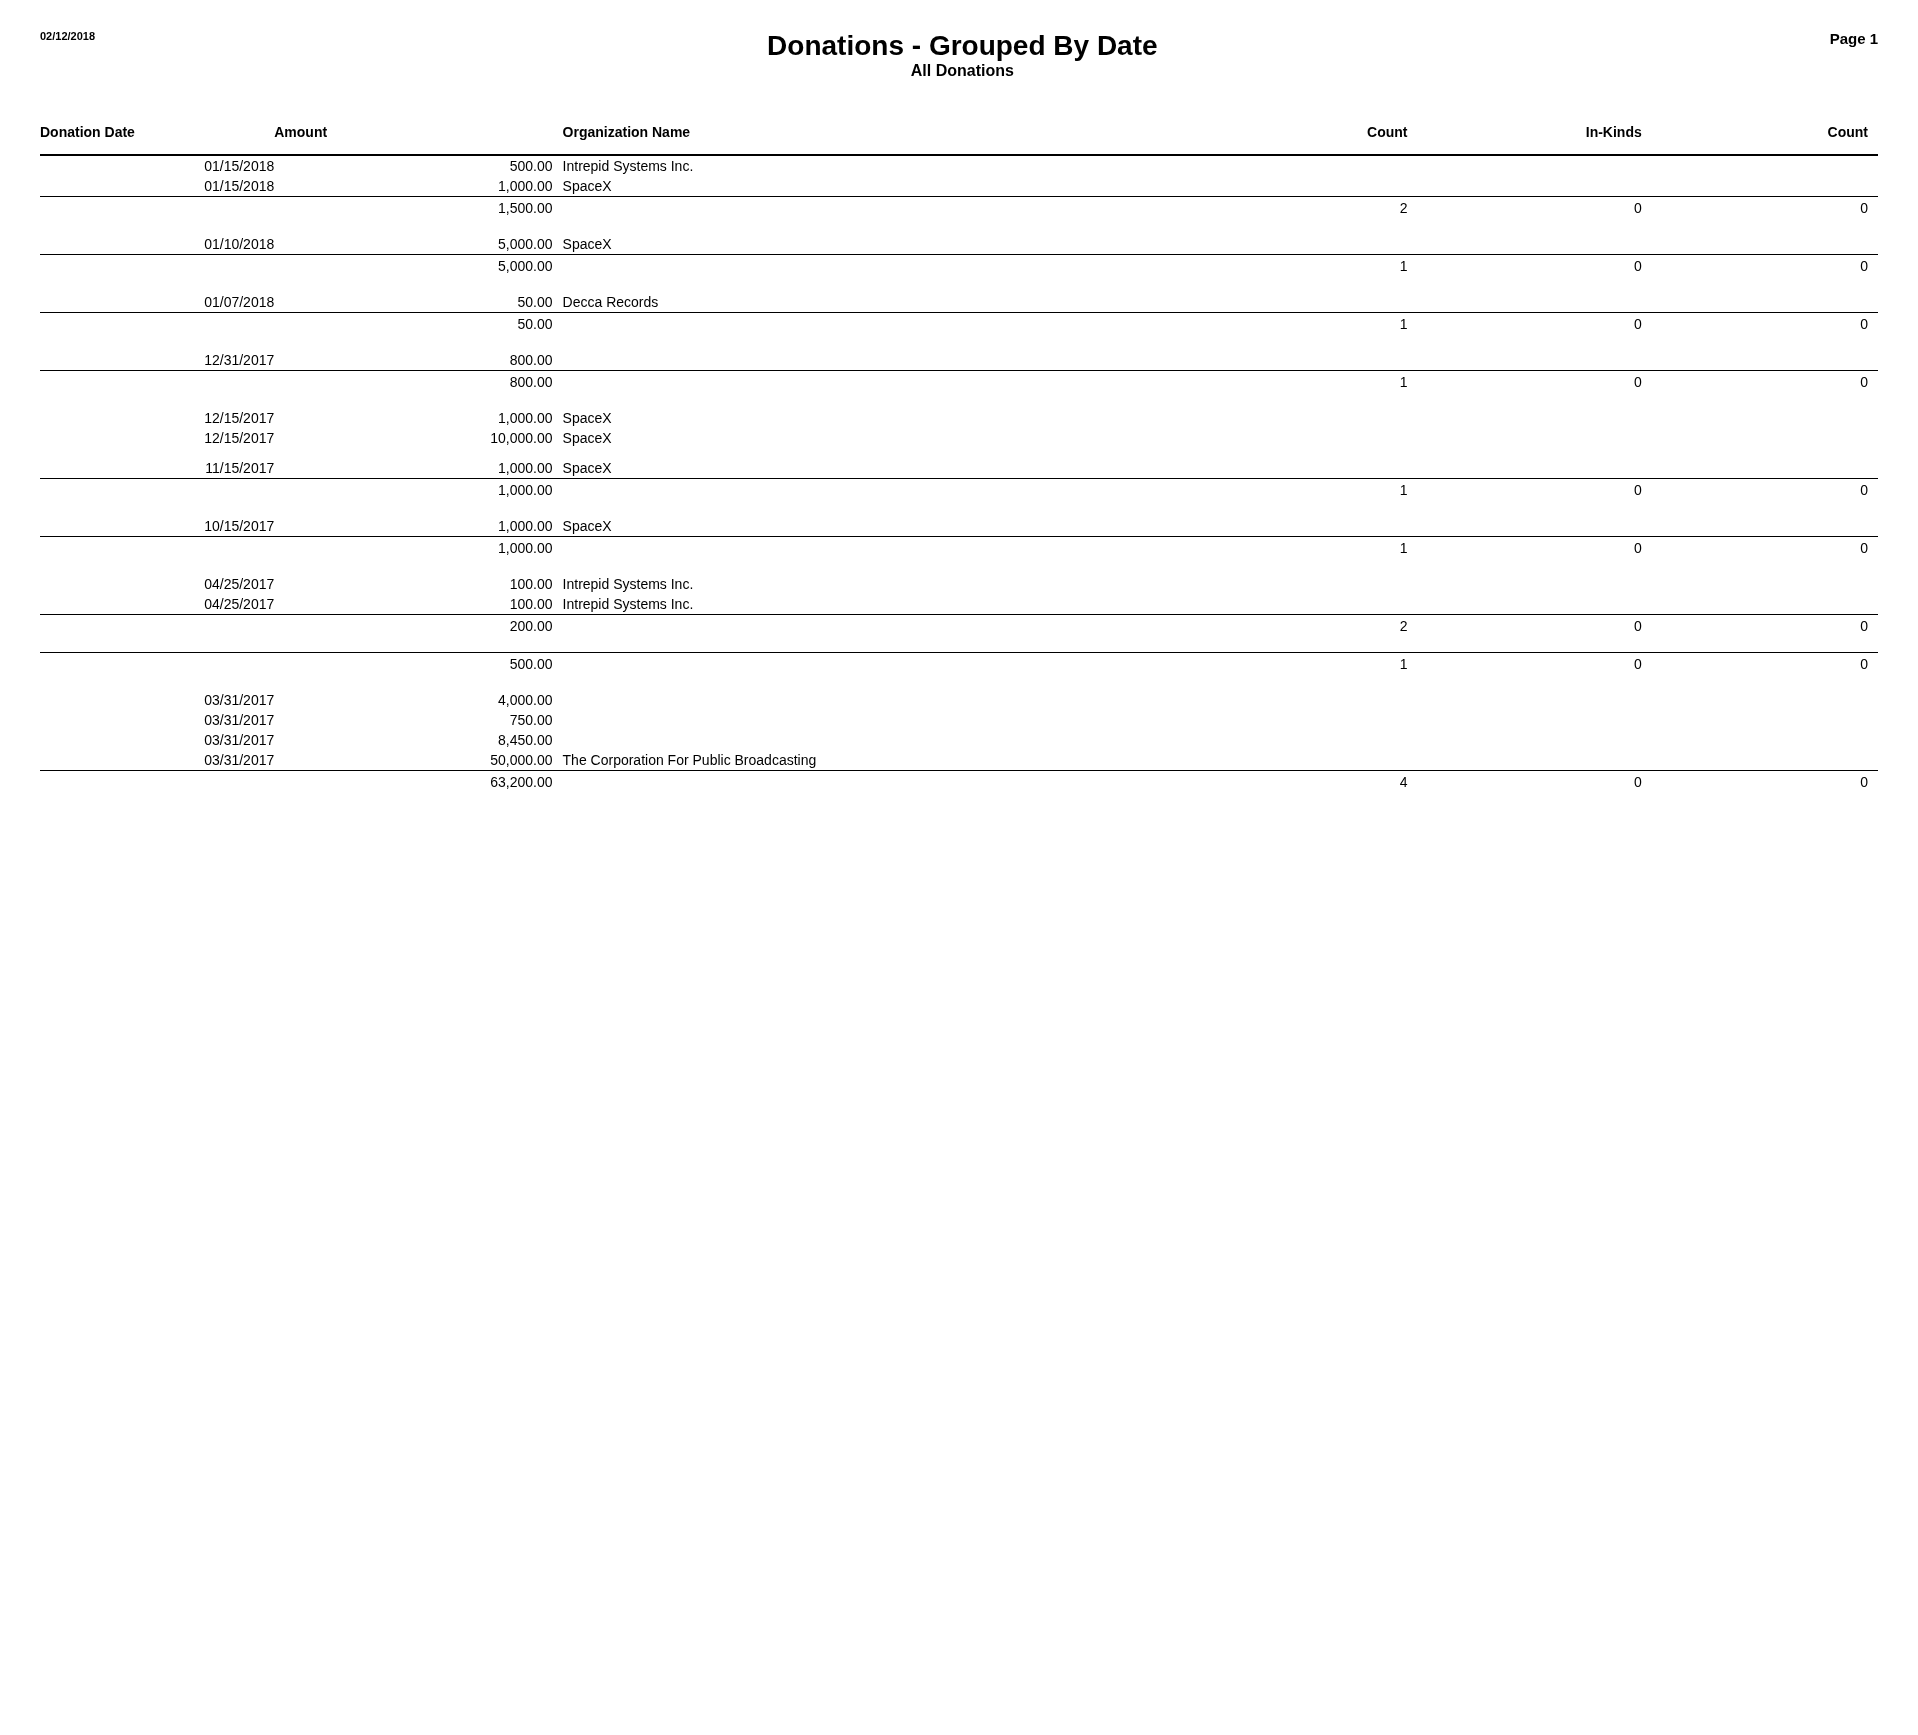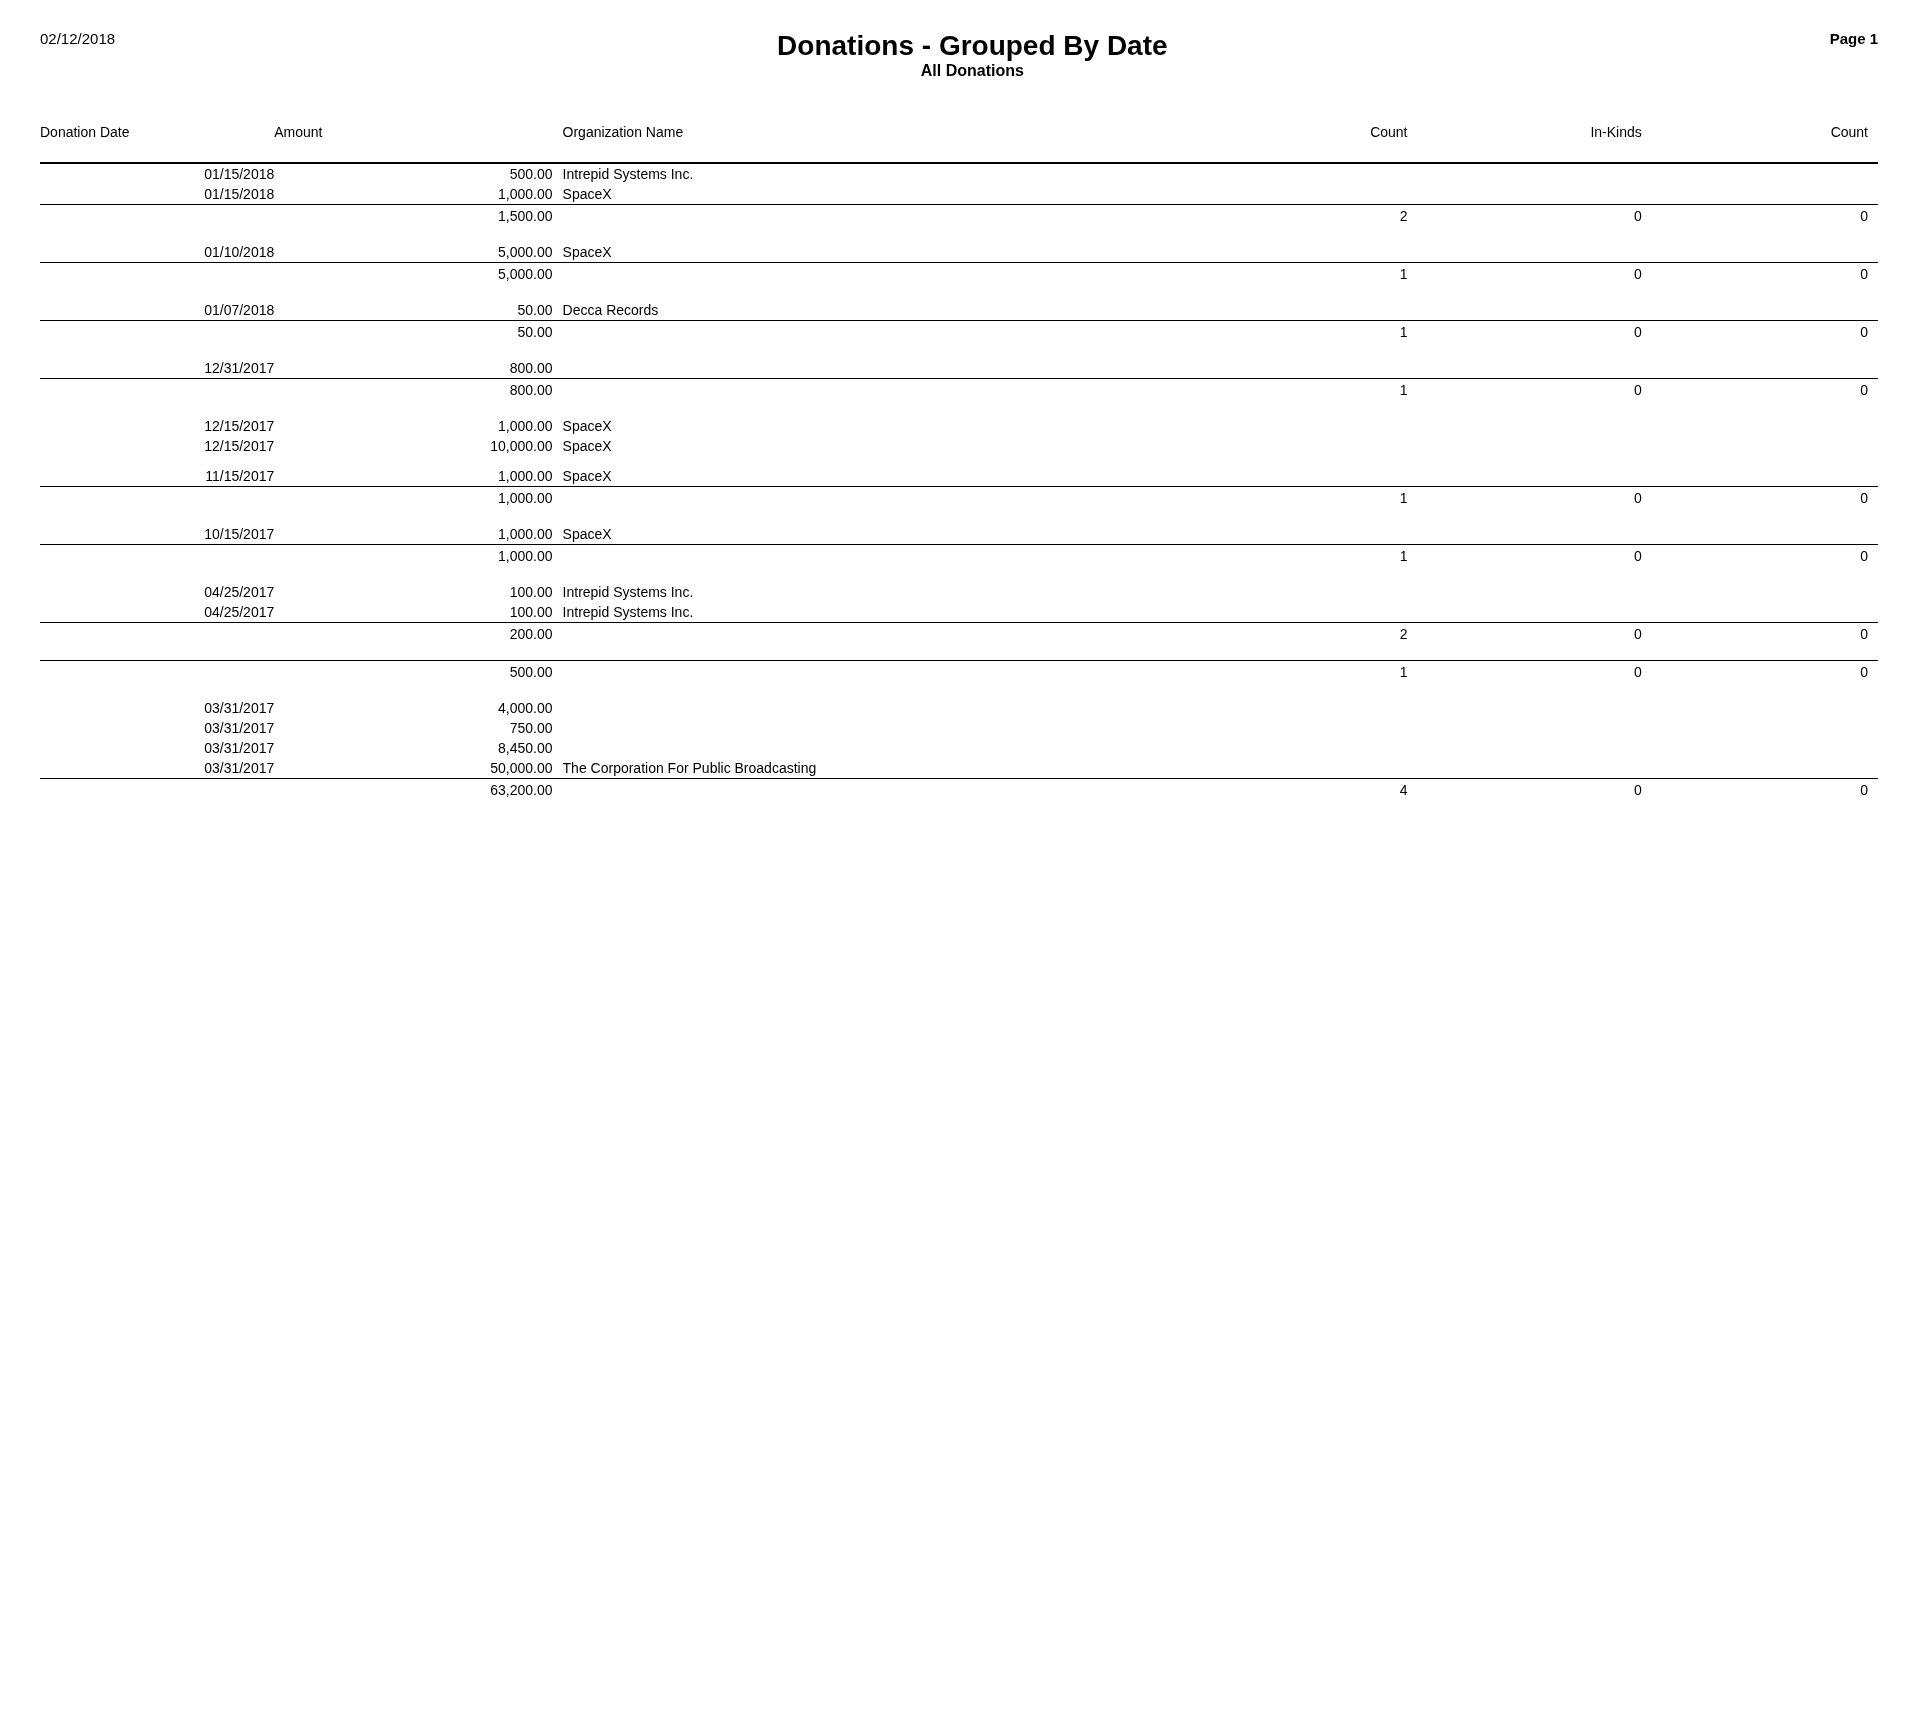--- a/index.html
+++ b/index.html
@@ -14,22 +14,22 @@
       color: #000;
       padding: 30px 40px;
     }
     .page-header {
       display: flex;
       justify-content: space-between;
       align-items: flex-start;
       margin-bottom: 40px;
     }
     .header-date {
-      font-size: 15px;
-      font-weight: normal;
+      font-size: 11px;
+      font-weight: bold;
     }
     .header-title {
       text-align: center;
       flex: 1;
     }
     .header-title .main-title {
       font-size: 28px;
       font-weight: bold;
     }
     .header-title .sub-title {
@@ -45,23 +45,23 @@
       border-collapse: collapse;
     }
     .col-date { width: 130px; }
     .col-amount { width: 160px; text-align: right; padding-right: 10px; }
     .col-org { width: 360px; }
     .col-count { width: 120px; text-align: right; padding-right: 20px; }
     .col-inkinds { width: 130px; text-align: right; padding-right: 20px; }
     .col-count2 { width: 120px; text-align: right; padding-right: 10px; }
 
     .header-row th {
-      font-weight: normal;
+      font-weight: bold;
       border-bottom: 2px solid #000;
-      padding-bottom: 22px;
+      padding-bottom: 14px;
       padding-top: 4px;
       vertical-align: bottom;
     }
     .header-row th.th-date { text-align: left; }
     .header-row th.th-amount { text-align: left; padding-right: 10px; }
     .header-row th.th-org { text-align: left; }
     .header-row th.th-count { text-align: right; padding-right: 20px; }
     .header-row th.th-inkinds { text-align: right; padding-right: 20px; }
     .header-row th.th-count2 { text-align: right; padding-right: 10px; }
 

